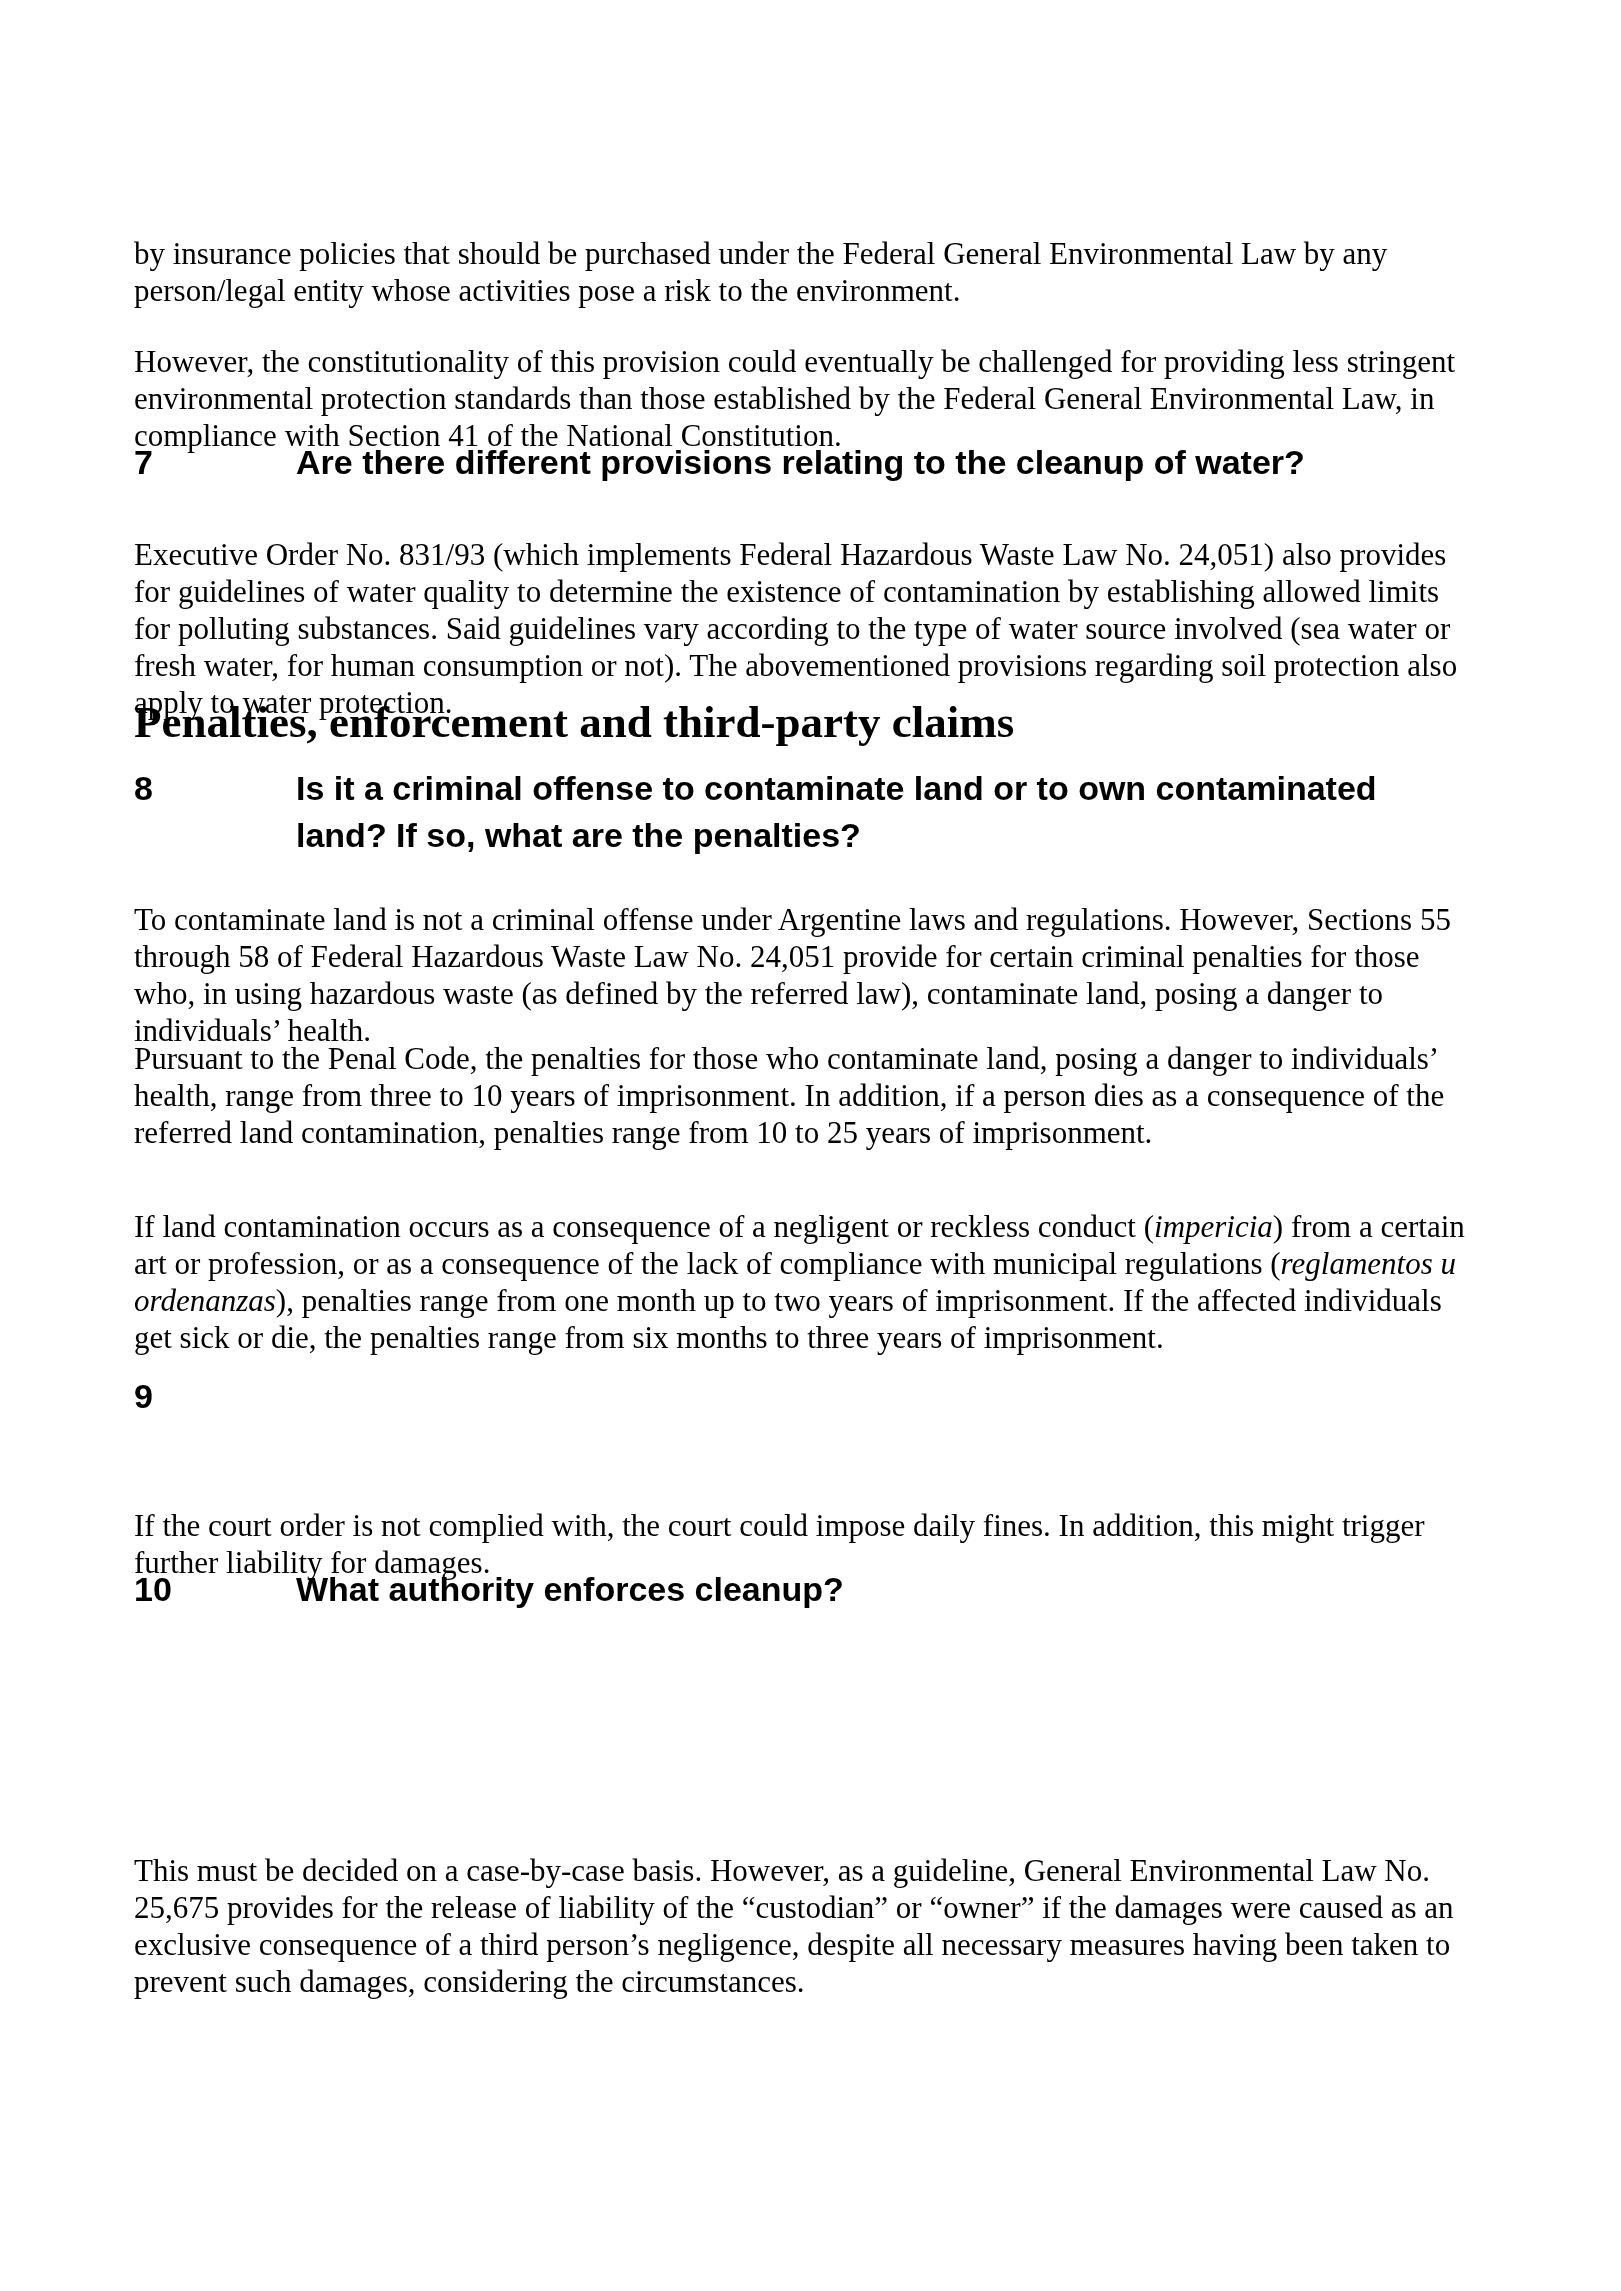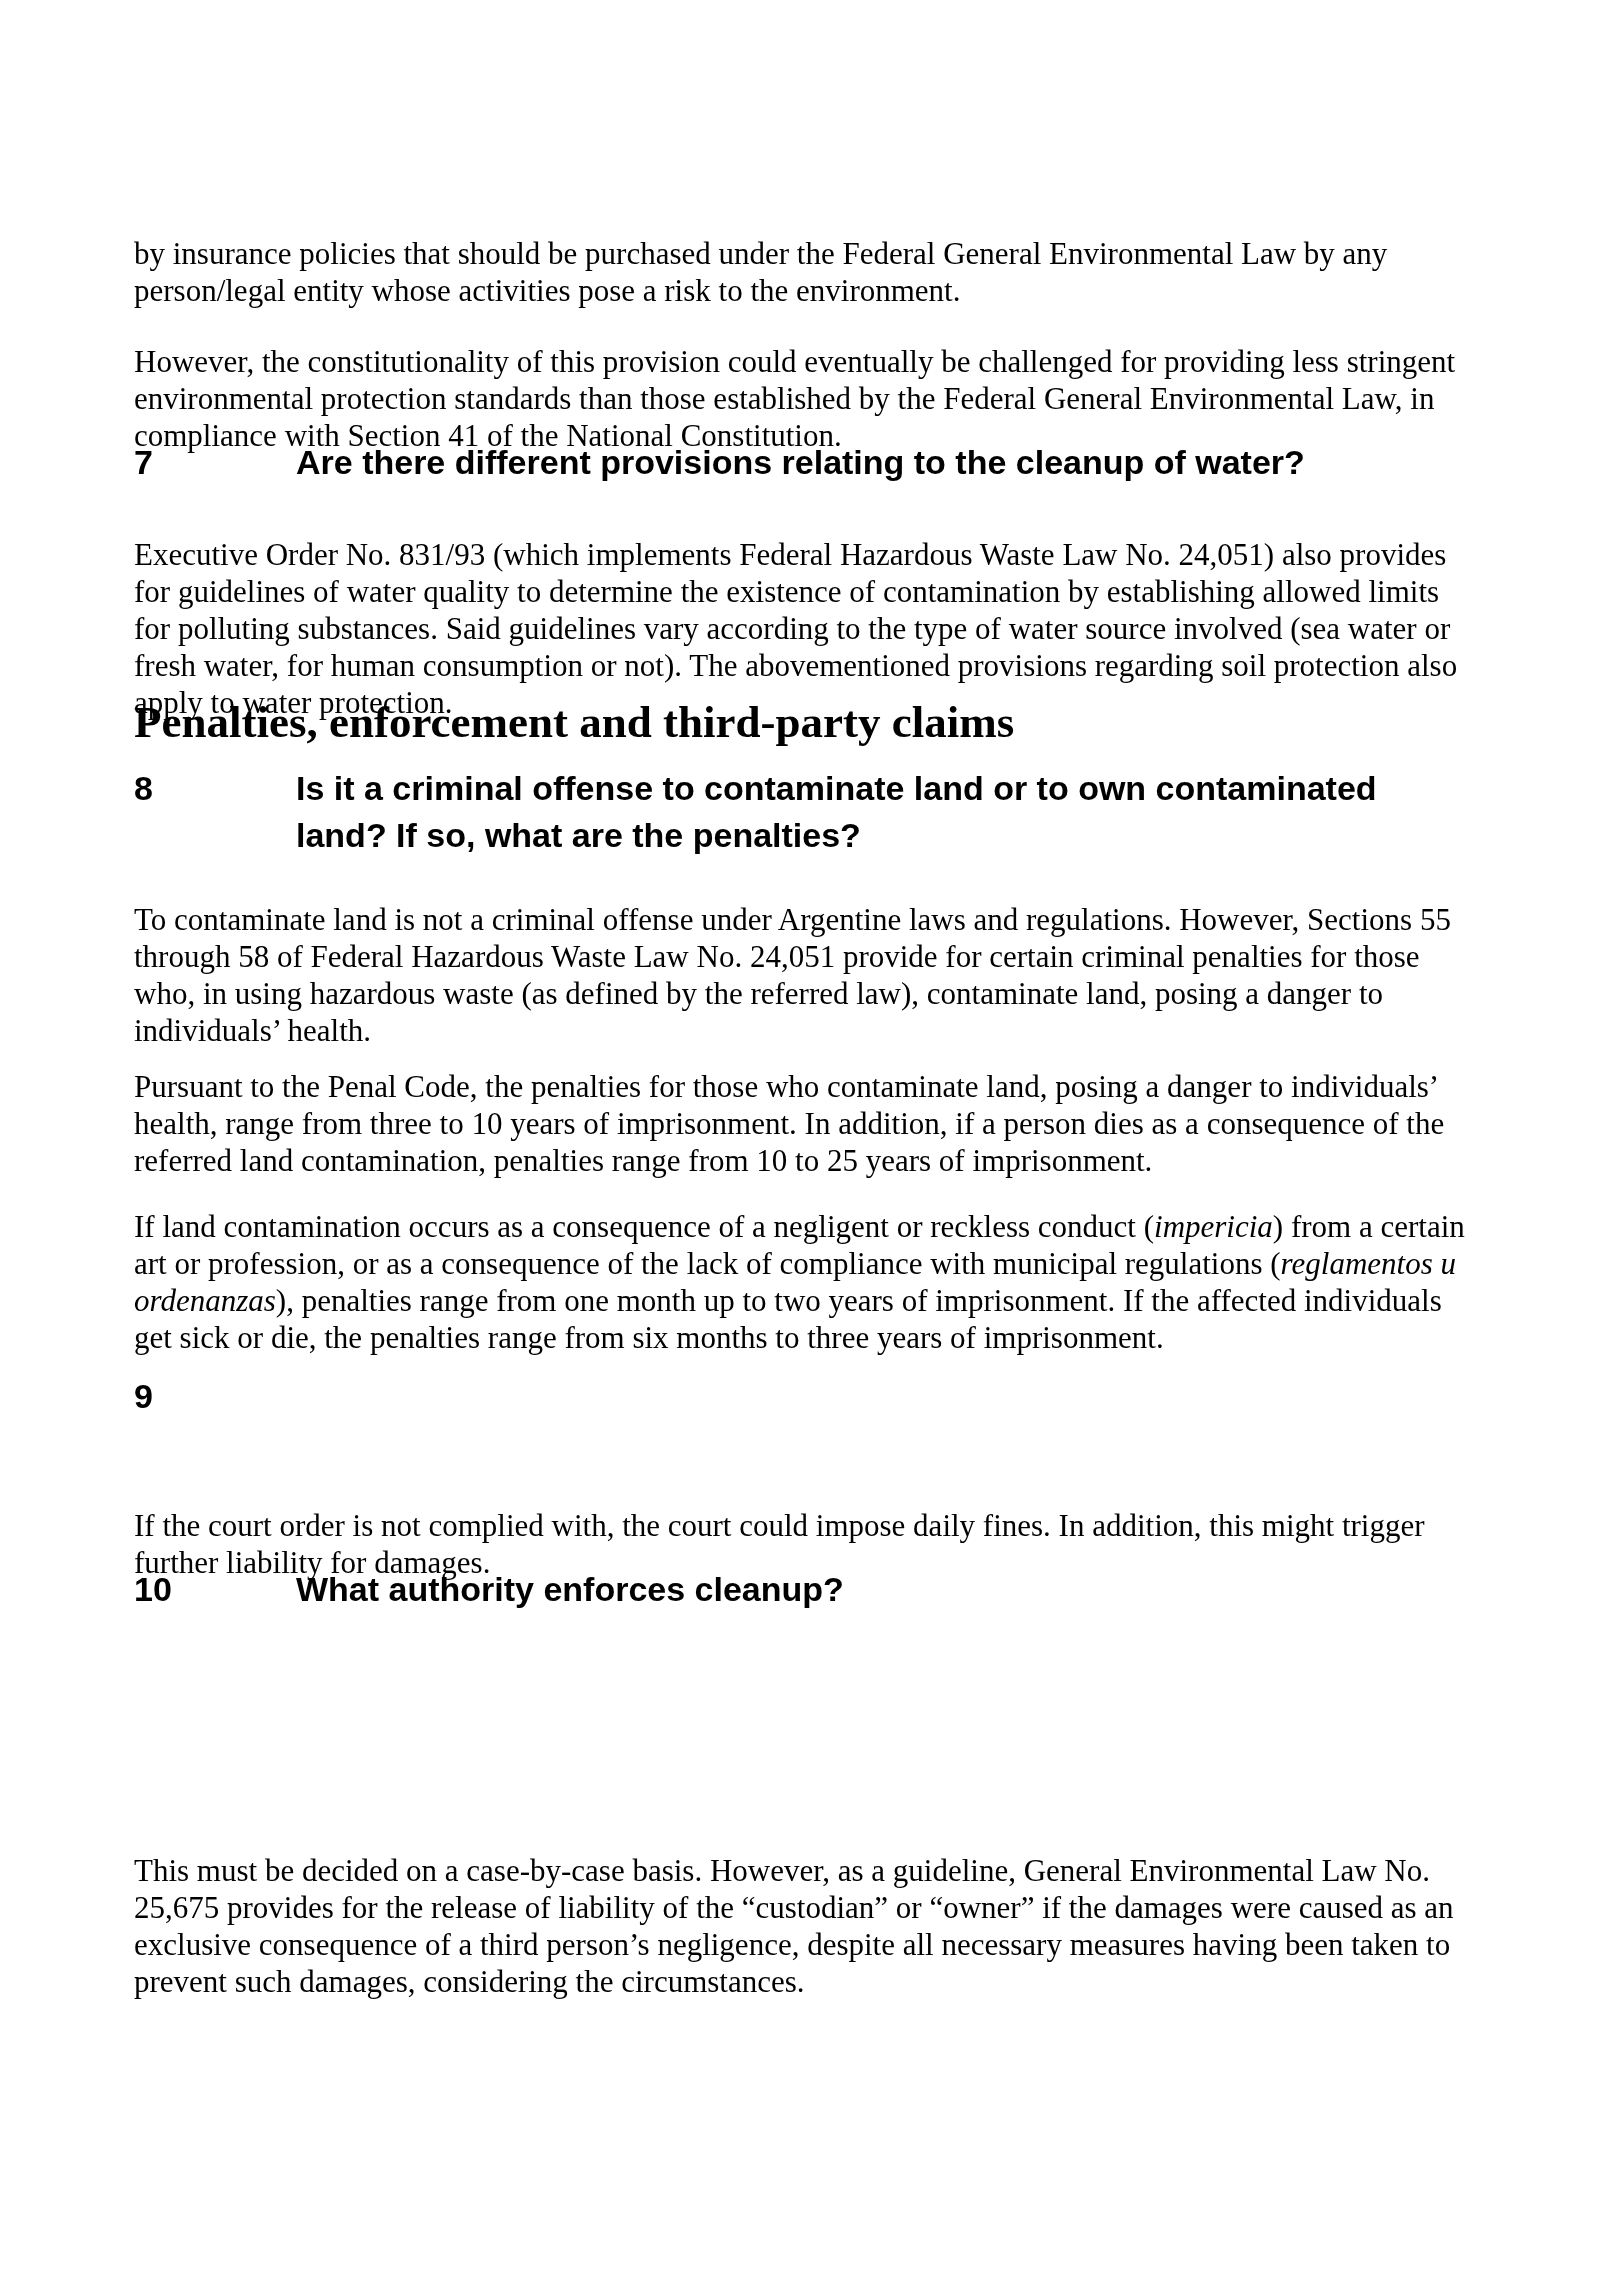--- a/index.html
+++ b/index.html
@@ -71,21 +71,21 @@
 
   <h1 class="block section-heading" style="top:696px; margin:0">Penalties, enforcement and third-party claims</h1>
 
   <div class="block q-heading" style="top:765px">
     <span class="q-num">8</span>
     <span class="q-text">Is it a criminal offense to contaminate land or to own contaminated land? If so, what are the penalties?</span>
   </div>
 
   <p class="block para" style="top:870px">To contaminate land is not a criminal offense under Argentine laws and regulations. However, Sections 55 through 58 of Federal Hazardous Waste Law No. 24,051 provide for certain criminal penalties for those who, in using hazardous waste (as defined by the referred law), contaminate land, posing a danger to individuals’ health.</p>
 
-  <p class="block para" style="top:1037px">Pursuant to the Penal Code, the penalties for those who contaminate land, posing a danger to individuals’ health, range from three to 10 years of imprisonment. In addition, if a person dies as a consequence of the referred land contamination, penalties range from 10 to 25 years of imprisonment.</p>
+  <p class="block para" style="top:1009px">Pursuant to the Penal Code, the penalties for those who contaminate land, posing a danger to individuals’ health, range from three to 10 years of imprisonment. In addition, if a person dies as a consequence of the referred land contamination, penalties range from 10 to 25 years of imprisonment.</p>
 
   <p class="block para" style="top:1177px"><span>If land contamination occurs as a consequence of a negligent or reckless conduct (</span><span class="it">impericia</span><span>) from a certain art or profession, or as a consequence of the lack of compliance with municipal regulations (</span><span class="it">reglamentos u ordenanzas</span><span>), penalties range from one month up to two years of imprisonment. If the affected individuals get sick or die, the penalties range from six months to three years of imprisonment.</span></p>
 
   <div class="block q-heading" style="top:1373px">
     <span class="q-num">9</span>
   </div>
 
   <p class="block para" style="top:1476px">If the court order is not complied with, the court could impose daily fines. In addition, this might trigger further liability for damages.</p>
 
   <div class="block q-heading" style="top:1566px">

